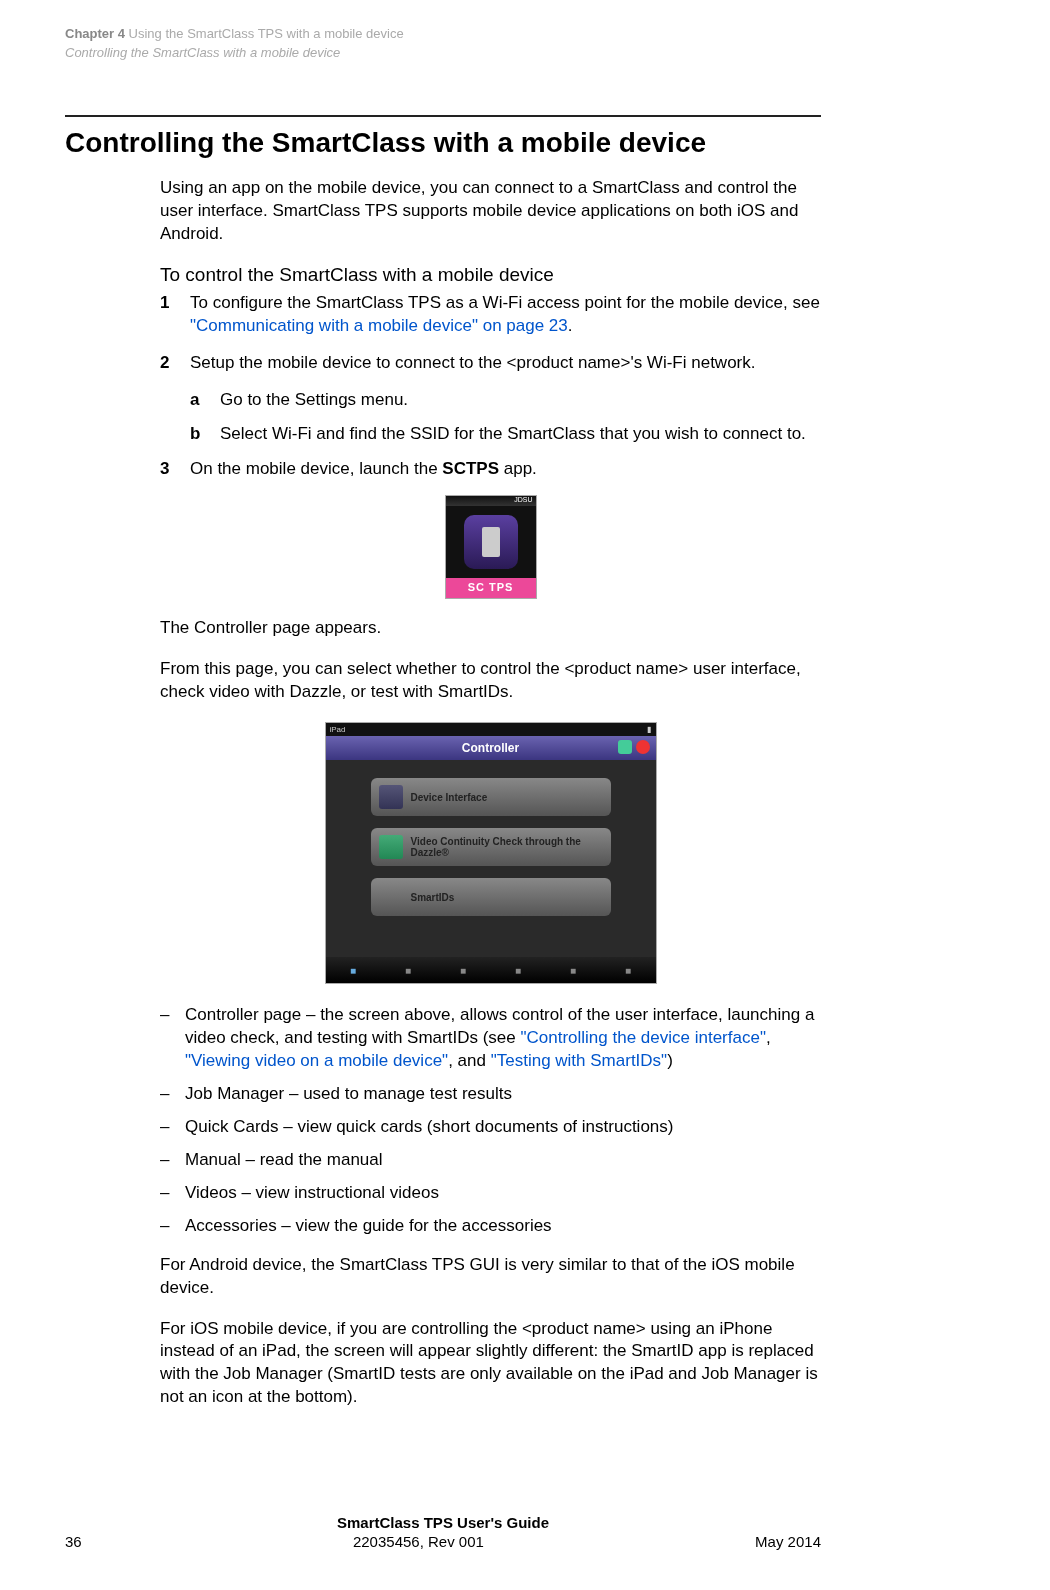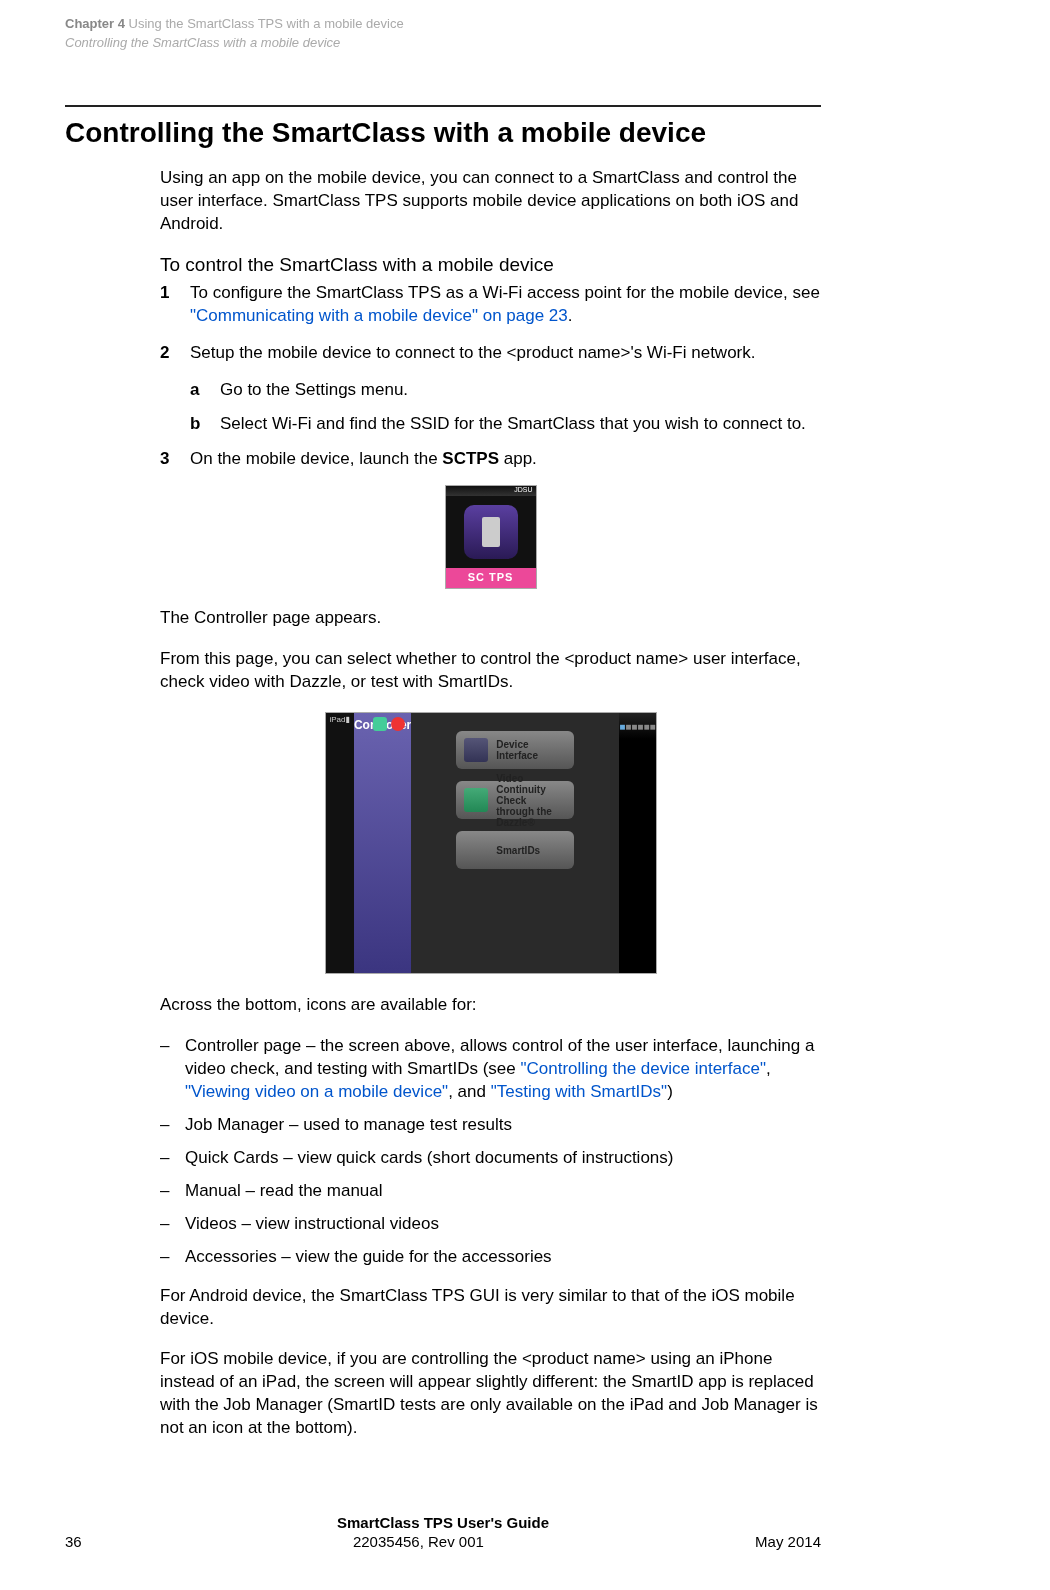--- a/index.html
+++ b/index.html
@@ -8,21 +8,21 @@
     padding: 0;
     width: 1050px;
     background: #fff;
     font-family: Arial, Helvetica, sans-serif;
     color: #000;
   }
   .page {
     width: 886px;
     height: 1590px;
     position: relative;
-    padding: 16px 65px 0 65px;
+    padding: 26px 65px 0 65px;
     box-sizing: border-box;
   }
   .header-chapter {
     font-size: 13px;
     font-weight: bold;
     color: #888;
     line-height: 1.3;
   }
   .header-chapter .light { color: #aaa; font-weight: normal; }
   .header-section {
@@ -138,21 +138,21 @@
   }
 
   
   .controller-fig {
     width: 330px;
     height: 260px;
     margin: 0 auto 20px auto;
     background: #000;
     border: 1px solid #aaa;
     display: flex;
-    flex-direction: row;
+    flex-direction: column;
     font-family: Arial, sans-serif;
   }
   .ctrl-status {
     font-size: 8px;
     color: #ccc;
     padding: 2px 4px;
     display: flex;
     justify-content: space-between;
     background: #111;
   }
@@ -335,21 +335,20 @@
       <div class="ctrl-tabs">
         <div class="active"></div>
         <div></div>
         <div></div>
         <div></div>
         <div></div>
         <div></div>
       </div>
     </div>
 
-    <p>Across the bottom, icons are available for:</p>
 
     <div class="bullet">
       <div class="dash">–</div>
       <div class="txt">
         <span>Controller page – the screen above, allows control of the user interface, launching a video check, and testing with SmartIDs (see </span><span class="link">"Controlling the device interface"</span><span>, </span><span class="link">"Viewing video on a mobile device"</span><span>, and </span><span class="link">"Testing with SmartIDs"</span><span>)</span>
       </div>
     </div>
     <div class="bullet">
       <div class="dash">–</div>
       <div class="txt">Job Manager – used to manage test results</div>

